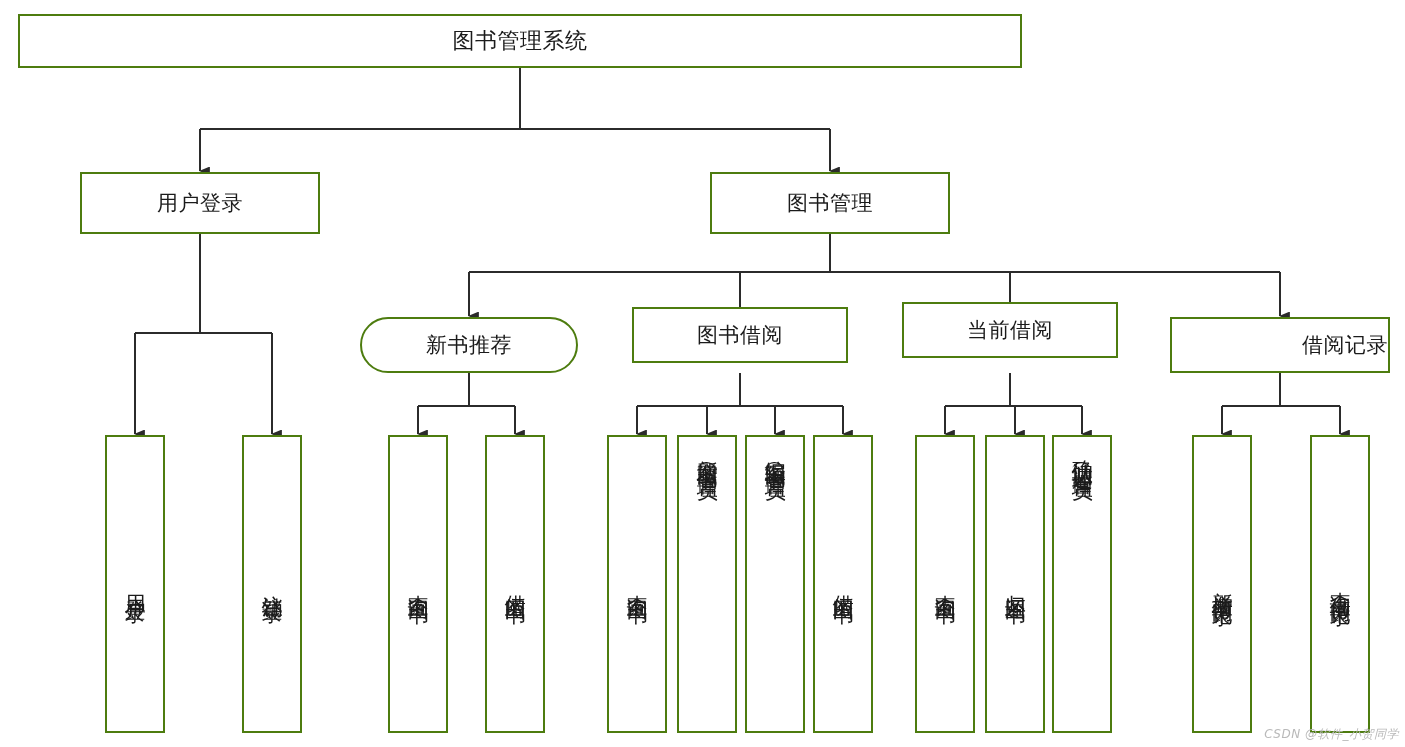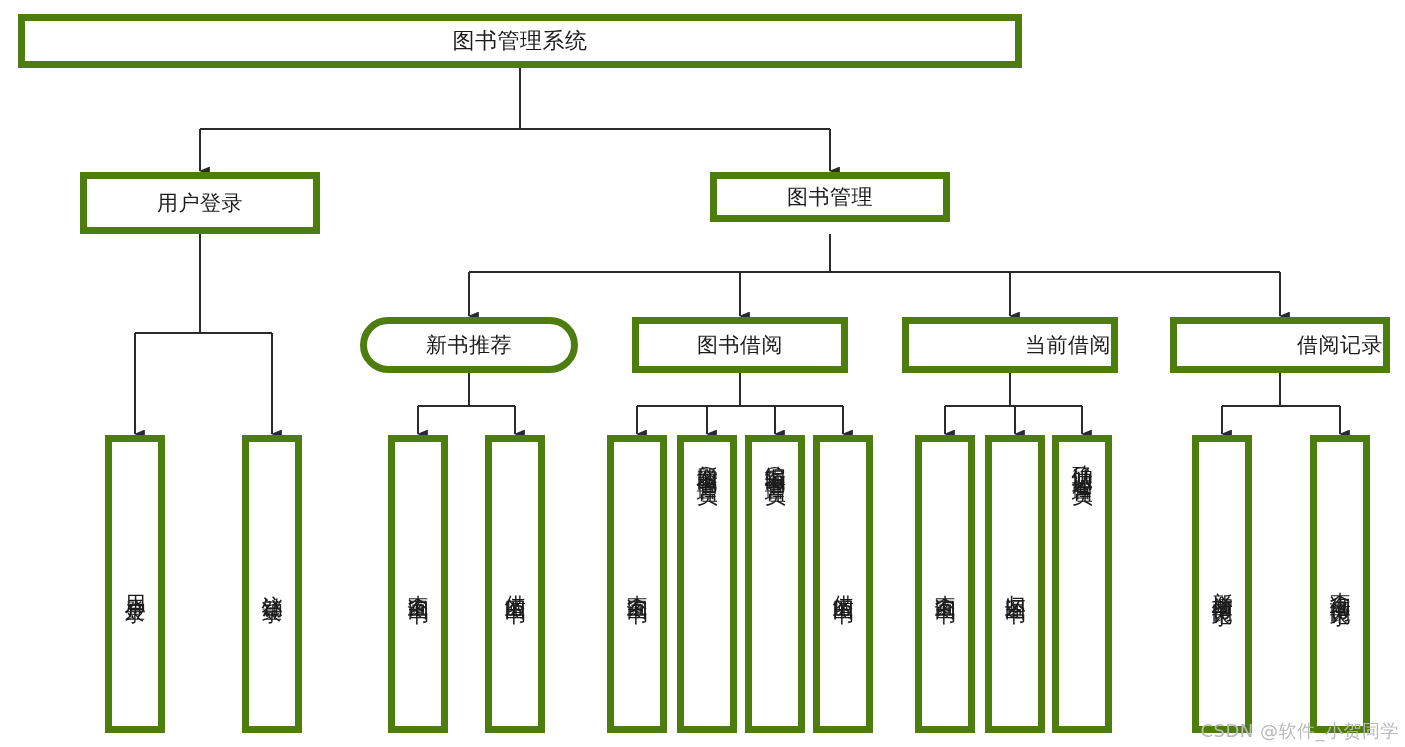--- a/index.html
+++ b/index.html
@@ -20,21 +20,21 @@
   #edges {
     position: absolute;
     left: 0;
     top: 0;
     width: 1405px;
     height: 747px;
   }
   .node {
     position: absolute;
     box-sizing: border-box;
-    border: 7px solid #4d7c0f;
+    border: 2px solid #4d7c0f;
     background: #ffffff;
     display: flex;
     align-items: center;
     justify-content: center;
     color: #1b1b1b;
   }
   .node .label {
     text-align: center;
     line-height: 1.05;
     white-space: nowrap;
@@ -62,24 +62,25 @@
   }
   
   .node.vert.vcenter {
     align-items: center;
     padding-top: 0;
   }
   #watermark {
     position: absolute;
     right: 6px;
     bottom: 4px;
-    font-size: 18px;
+    font-size: 12px;
     color: #b9b9b9;
     letter-spacing: 0.5px;
     white-space: nowrap;
+    font-style: italic;
   }
 </style>
 </head>
 <body>
 
 <div id="canvas">
   <svg id="edges" viewBox="0 0 1405 747">
       <defs>
         <marker id="arrow" viewBox="0 0 10 12" refX="5" refY="11" markerWidth="9" markerHeight="11" orient="auto-start-reverse" markerUnits="userSpaceOnUse">
           <path d="M0,0 L10,0 L5,12 Z" fill="#2b2b2b"></path>
@@ -119,30 +120,30 @@
       <line x1="1222" y1="406" x2="1222" y2="434" stroke="#2b2b2b" stroke-width="2.6" shape-rendering="crispEdges" marker-end="url(#arrow)"></line>
       <line x1="1340" y1="406" x2="1340" y2="434" stroke="#2b2b2b" stroke-width="2.6" shape-rendering="crispEdges" marker-end="url(#arrow)"></line>
     </svg>
   <div id="nodes">
       <div class="node horiz root" style="left: 18px; top: 14px; width: 1004px; height: 54px;">
         <span class="label">图书管理系统</span>
       </div>
       <div class="node horiz" style="left: 80px; top: 172px; width: 240px; height: 62px;">
         <span class="label">用户登录</span>
       </div>
-      <div class="node horiz" style="left: 710px; top: 172px; width: 240px; height: 50px;">
+      <div class="node horiz" style="left: 710px; top: 172px; width: 240px; height: 62px;">
         <span class="label">图书管理</span>
       </div>
       <div class="node horiz" style="left: 360px; top: 317px; width: 218px; height: 56px; border-radius: 28px;">
         <span class="label">新书推荐</span>
       </div>
-      <div class="node horiz" style="left: 632px; top: 317px; width: 216px; height: 56px;">
+      <div class="node horiz" style="left: 632px; top: 307px; width: 216px; height: 56px;">
         <span class="label">图书借阅</span>
       </div>
-      <div class="node horiz" style="left: 902px; top: 317px; width: 216px; height: 56px; justify-content: flex-end;">
+      <div class="node horiz" style="left: 902px; top: 302px; width: 216px; height: 56px;">
         <span class="label">当前借阅</span>
       </div>
       <div class="node horiz" style="left: 1170px; top: 317px; width: 220px; height: 56px; justify-content: flex-end;">
         <span class="label">借阅记录</span>
       </div>
       <div class="node vert vcenter" style="left: 105px; top: 435px; width: 60px; height: 298px;">
         <span class="label">用户登录</span>
       </div>
       <div class="node vert vcenter" style="left: 242px; top: 435px; width: 60px; height: 298px;">
         <span class="label">注销登录</span>

